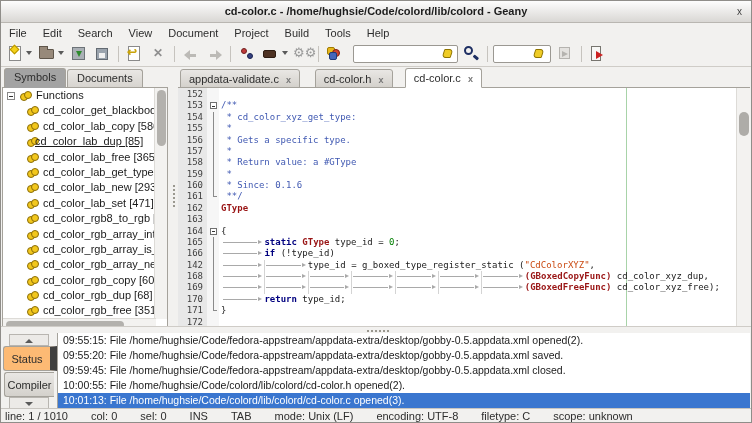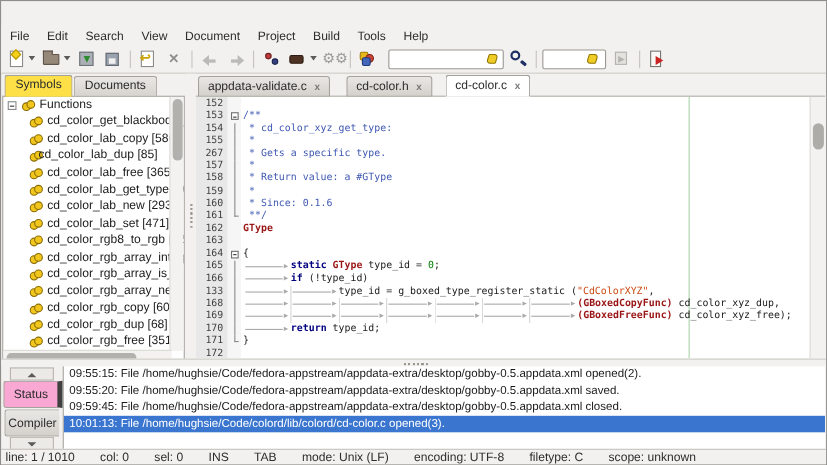--- a/index.html
+++ b/index.html
@@ -47,21 +47,21 @@
   .ico-mag { position:absolute; left:2px; top:2px; width:9px; height:9px; border:2px solid #1e2f63; border-radius:50%; }
   .ico-mag::after { content:""; position:absolute; left:7px; top:8px; width:6px; height:2.5px; background:#1e2f63; transform:rotate(40deg); border-radius:1px; }
   .ico-jump { position:absolute; left:2px; top:3px; width:11px; height:12px; border:1px solid #b5b3af; background:#e4e2df; }
   .ico-jump::after { content:""; position:absolute; left:2px; top:3px; border-left:6px solid #b5b3af; border-top:3px solid transparent; border-bottom:3px solid transparent; }
   .ico-door { position:absolute; left:2px; top:2px; width:10px; height:15px; background:#f8f8f6; border:1px solid #77756f; }
   .ico-door::after { content:""; position:absolute; left:4px; top:4px; border-left:7px solid #cc2222; border-top:4px solid transparent; border-bottom:4px solid transparent; }
 
   
   .side-tabbar { position:absolute; left:0; top:66px; width:175px; height:20px; }
   .stab { position:absolute; top:2px; height:19px; font-size:11px; color:#2d2d2d; padding:2px 9px 0; border:1px solid #a5a29b; border-bottom:none; border-radius:3px 3px 0 0; background:linear-gradient(#e9e7e4,#d6d3ce); }
-  .stab.active { background:#fde047; height:20px; top:1px; z-index:2; }
+  .stab.active { background:#a3a3a3; height:20px; top:1px; z-index:2; }
   .side-body { position:absolute; left:1px; top:86px; width:166px; height:244px; background:#fff; border:1px solid #a5a29b; overflow:hidden; }
   .tree { position:absolute; left:0; top:0; width:172px; height:231px; overflow:hidden; }
   .trow { position:relative; height:15.4px; line-height:15.4px; font-size:11px; color:#1b1b1b; white-space:nowrap; }
   .expander { position:absolute; left:4px; top:3.5px; width:8px; height:8px; border:1px solid #888; background:#fff; }
   .expander::after { content:""; position:absolute; left:1px; top:3px; width:4px; height:0; border-top:1px solid #333; }
   .symicon { position:absolute; top:4px; width:12px; height:8px; }
   .symicon::before, .symicon::after { content:""; position:absolute; width:6px; height:6px; border-radius:50%; background:#f2c71d; border:1px solid #8a6c08; }
   .symicon::before { left:0; top:1px; } .symicon::after { left:4px; top:-1px; }
   .tlabel { position:absolute; white-space:nowrap; }
   .side-vscroll { position:absolute; right:0; top:0; width:13px; height:231px; background:#f3f2f0; border-left:1px solid #dddbd7; }
@@ -102,34 +102,38 @@
   .fcorner { position:absolute; left:4px; top:0; width:4px; height:6px; border-left:1px solid #8a8a8a; border-bottom:1px solid #8a8a8a; }
 
   
   .hsplit { position:absolute; left:0; top:325px; width:100%; height:7px; background:#f2f1ef; border-top:1px solid #cfccc7; }
   .hsplit::after { content:""; position:absolute; left:366px; top:2.5px; width:22px; height:2px; background:repeating-linear-gradient(90deg,#9a988f 0 2px, transparent 2px 4px); }
   .btabs { position:absolute; left:0; top:332px; width:56px; height:75px; }
   .bscroll { position:absolute; left:8px; width:40px; height:12px; background:#eceae7; border:1px solid #b8b5b0; text-align:center; }
   .bscroll .tri-up { margin:4px auto 0; width:0; border-left:4px solid transparent; border-right:4px solid transparent; border-bottom:4px solid #5a5a5a; }
   .bscroll .tri-dn { margin:4px auto 0; width:0; border-left:4px solid transparent; border-right:4px solid transparent; border-top:4px solid #5a5a5a; }
   .btab { position:absolute; left:3px; width:50px; height:25px; font-size:11px; color:#2d2d2d; text-align:center; line-height:24px; border:1px solid #a5a29b; border-right:none; border-radius:3px 0 0 3px; background:linear-gradient(#e9e7e4,#d4d1cc); }
-  .btab.active { background:#f9a8d4; left:2px; width:54px; border-right:5px solid #404040; z-index:2; }
+  .btab.active { background:#fdba74; left:2px; width:54px; border-right:7px solid #404040; z-index:2; }
   .msgs { position:absolute; left:56px; top:332px; right:1px; height:75px; background:#fff; border-left:1px solid #a5a29b; overflow:hidden; }
   .mrow { position:relative; height:15px; line-height:15px; font-size:10.5px; color:#1a1a1a; padding-left:5px; white-space:nowrap; }
   .mrow.sel { background:#3a76cf; color:#fff; }
 
   
   .statusbar { position:absolute; left:0; top:407px; width:100%; height:15px; background:#f2f1ef; border-top:1px solid #c8c5c0; font-size:11px; color:#2d2d2d; line-height:15px; padding-left:4px; }
   .sbitem { display:inline-block; margin-right:23px; white-space:nowrap; }
 </style>
 </head>
 <body>
 
 <div id="win">
 
+  <div class="titlebar">
+    <span>cd-color.c - /home/hughsie/Code/colord/lib/colord - Geany</span>
+    <span class="title-close">x</span>
+  </div>
 
   <div class="menubar"><span class="mi">File</span><span class="mi">Edit</span><span class="mi">Search</span><span class="mi">View</span><span class="mi">Document</span><span class="mi">Project</span><span class="mi">Build</span><span class="mi">Tools</span><span class="mi">Help</span></div>
 
   <div class="toolbar">
     <div class="tbtn" style="left:5px">
         <div class="ico-page">
           <div class="ico-star"></div>
         </div>
       </div>
     <div class="tdd" style="left:25px"></div>
@@ -207,21 +211,21 @@
         <div class="trow">
           <div class="symicon" style="left: 24px;"></div>
           <div class="tlabel" style="left: 40px;">cd_color_get_blackbody_rgb [99</div>
         </div>
         <div class="trow">
           <div class="symicon" style="left: 24px;"></div>
           <div class="tlabel" style="left: 40px;">cd_color_lab_copy [586]</div>
         </div>
         <div class="trow">
           <div class="symicon" style="left: 24px;"></div>
-          <div class="tlabel" style="left: 32px;">cd_color_lab_dup [85]</div>
+          <div class="tlabel" style="left: 32px; text-decoration: underline;">cd_color_lab_dup [85]</div>
         </div>
         <div class="trow">
           <div class="symicon" style="left: 24px;"></div>
           <div class="tlabel" style="left: 40px;">cd_color_lab_free [365]</div>
         </div>
         <div class="trow">
           <div class="symicon" style="left: 24px;"></div>
           <div class="tlabel" style="left: 40px;">cd_color_lab_get_type [203]</div>
         </div>
         <div class="trow">
@@ -277,32 +281,32 @@
     </div>
   <div class="editor" id="editor">
     <div class="num-margin"></div>
     <div class="fold-margin"></div>
     <div class="longline"></div>
     <div id="codelines">
         <div class="crow" style="top: 1px;"><div class="lnum">152</div><div class="codetxt"></div></div>
         <div class="crow" style="top: 12.38px;"><div class="lnum">153</div><div class="fcell"><div class="fbox"></div></div><div class="codetxt"><span class="cm">/**</span></div></div>
         <div class="crow" style="top: 23.76px;"><div class="lnum">154</div><div class="fcell"><div class="fline"></div></div><div class="codetxt"><span class="cm"> * cd_color_xyz_get_type:</span></div></div>
         <div class="crow" style="top: 35.14px;"><div class="lnum">155</div><div class="fcell"><div class="fline"></div></div><div class="codetxt"><span class="cm"> *</span></div></div>
-        <div class="crow" style="top: 46.52px;"><div class="lnum">267</div><div class="fcell"><div class="fline"></div></div><div class="codetxt"><span class="cm"> * Gets a specific type.</span></div></div>
+        <div class="crow" style="top: 46.52px;"><div class="lnum">156</div><div class="fcell"><div class="fline"></div></div><div class="codetxt"><span class="cm"> * Gets a specific type.</span></div></div>
         <div class="crow" style="top: 57.9px;"><div class="lnum">157</div><div class="fcell"><div class="fline"></div></div><div class="codetxt"><span class="cm"> *</span></div></div>
         <div class="crow" style="top: 69.28px;"><div class="lnum">158</div><div class="fcell"><div class="fline"></div></div><div class="codetxt"><span class="cm"> * Return value: a #GType</span></div></div>
         <div class="crow" style="top: 80.66px;"><div class="lnum">159</div><div class="fcell"><div class="fline"></div></div><div class="codetxt"><span class="cm"> *</span></div></div>
         <div class="crow" style="top: 92.04px;"><div class="lnum">160</div><div class="fcell"><div class="fline"></div></div><div class="codetxt"><span class="cm"> * Since: 0.1.6</span></div></div>
         <div class="crow" style="top: 103.42px;"><div class="lnum">161</div><div class="fcell"><div class="fcorner"></div></div><div class="codetxt"><span class="cm"> **/</span></div></div>
         <div class="crow" style="top: 114.8px;"><div class="lnum">162</div><div class="codetxt"><span class="ty">GType</span></div></div>
         <div class="crow" style="top: 126.18px;"><div class="lnum">163</div></div>
         <div class="crow" style="top: 137.56px;"><div class="lnum">164</div><div class="fcell"><div class="fbox"></div></div><div class="codetxt"><span class="pl">{</span></div></div>
         <div class="crow" style="top: 148.94px;"><div class="lnum">165</div><div class="fcell"><div class="fline"></div></div><div class="codetxt"><span class="tb"></span><span class="kw">static</span><span class="pl"> </span><span class="ty">GType</span><span class="pl"> type_id = </span><span class="num">0</span><span class="pl">;</span></div></div>
         <div class="crow" style="top: 160.32px;"><div class="lnum">166</div><div class="fcell"><div class="fline"></div></div><div class="codetxt"><span class="tb"></span><span class="kw">if</span><span class="pl"> (!type_id)</span></div></div>
-        <div class="crow" style="top: 171.7px;"><div class="lnum">133</div><div class="fcell"><div class="fline"></div></div><div class="codetxt"><span class="tb"></span><span class="tb"></span><span class="pl">type_id = g_boxed_type_register_static (</span><span class="str">"CdColorXYZ"</span><span class="pl">,</span></div></div>
+        <div class="crow" style="top: 171.7px;"><div class="lnum">142</div><div class="fcell"><div class="fline"></div></div><div class="codetxt"><span class="tb"></span><span class="tb"></span><span class="pl">type_id = g_boxed_type_register_static (</span><span class="str">"CdColorXYZ"</span><span class="pl">,</span></div></div>
         <div class="crow" style="top: 183.08px;"><div class="lnum">168</div><div class="fcell"><div class="fline"></div></div><div class="codetxt"><span class="tb"></span><span class="tb"></span><span class="tb"></span><span class="tb"></span><span class="tb"></span><span class="tb"></span><span class="tb"></span><span class="ty">(GBoxedCopyFunc)</span><span class="pl"> cd_color_xyz_dup,</span></div></div>
         <div class="crow" style="top: 194.46px;"><div class="lnum">169</div><div class="fcell"><div class="fline"></div></div><div class="codetxt"><span class="tb"></span><span class="tb"></span><span class="tb"></span><span class="tb"></span><span class="tb"></span><span class="tb"></span><span class="tb"></span><span class="ty">(GBoxedFreeFunc)</span><span class="pl"> cd_color_xyz_free);</span></div></div>
         <div class="crow" style="top: 205.84px;"><div class="lnum">170</div><div class="fcell"><div class="fline"></div></div><div class="codetxt"><span class="tb"></span><span class="kw">return</span><span class="pl"> type_id;</span></div></div>
         <div class="crow" style="top: 217.22px;"><div class="lnum">171</div><div class="fcell"><div class="fcorner"></div></div><div class="codetxt"><span class="pl">}</span></div></div>
         <div class="crow" style="top: 228.6px;"><div class="lnum">172</div><div class="codetxt"></div></div>
       </div>
     <div class="ed-vscroll">
         <div class="ed-vthumb"></div>
       </div>
   </div>
@@ -315,18 +319,19 @@
     <div class="btab active" style="top:13px"><span>Status</span></div>
     <div class="btab" style="top:39px"><span>Compiler</span></div>
     <div class="bscroll" style="top:64px">
         <div class="tri-dn"></div>
       </div>
   </div>
   <div class="msgs" id="msgs">
       <div class="mrow">09:55:15: File /home/hughsie/Code/fedora-appstream/appdata-extra/desktop/gobby-0.5.appdata.xml opened(2).</div>
       <div class="mrow">09:55:20: File /home/hughsie/Code/fedora-appstream/appdata-extra/desktop/gobby-0.5.appdata.xml saved.</div>
       <div class="mrow">09:59:45: File /home/hughsie/Code/fedora-appstream/appdata-extra/desktop/gobby-0.5.appdata.xml closed.</div>
+      <div class="mrow">10:00:55: File /home/hughsie/Code/colord/lib/colord/cd-color.h opened(2).</div>
       <div class="mrow sel">10:01:13: File /home/hughsie/Code/colord/lib/colord/cd-color.c opened(3).</div>
     </div>
 
   <div class="statusbar" id="sbar"><span class="sbitem">line: 1 / 1010</span><span class="sbitem">col: 0</span><span class="sbitem">sel: 0</span><span class="sbitem">INS</span><span class="sbitem">TAB</span><span class="sbitem">mode: Unix (LF)</span><span class="sbitem">encoding: UTF-8</span><span class="sbitem">filetype: C</span><span class="sbitem">scope: unknown</span></div>
 
 </div>
 
 </body></html>

